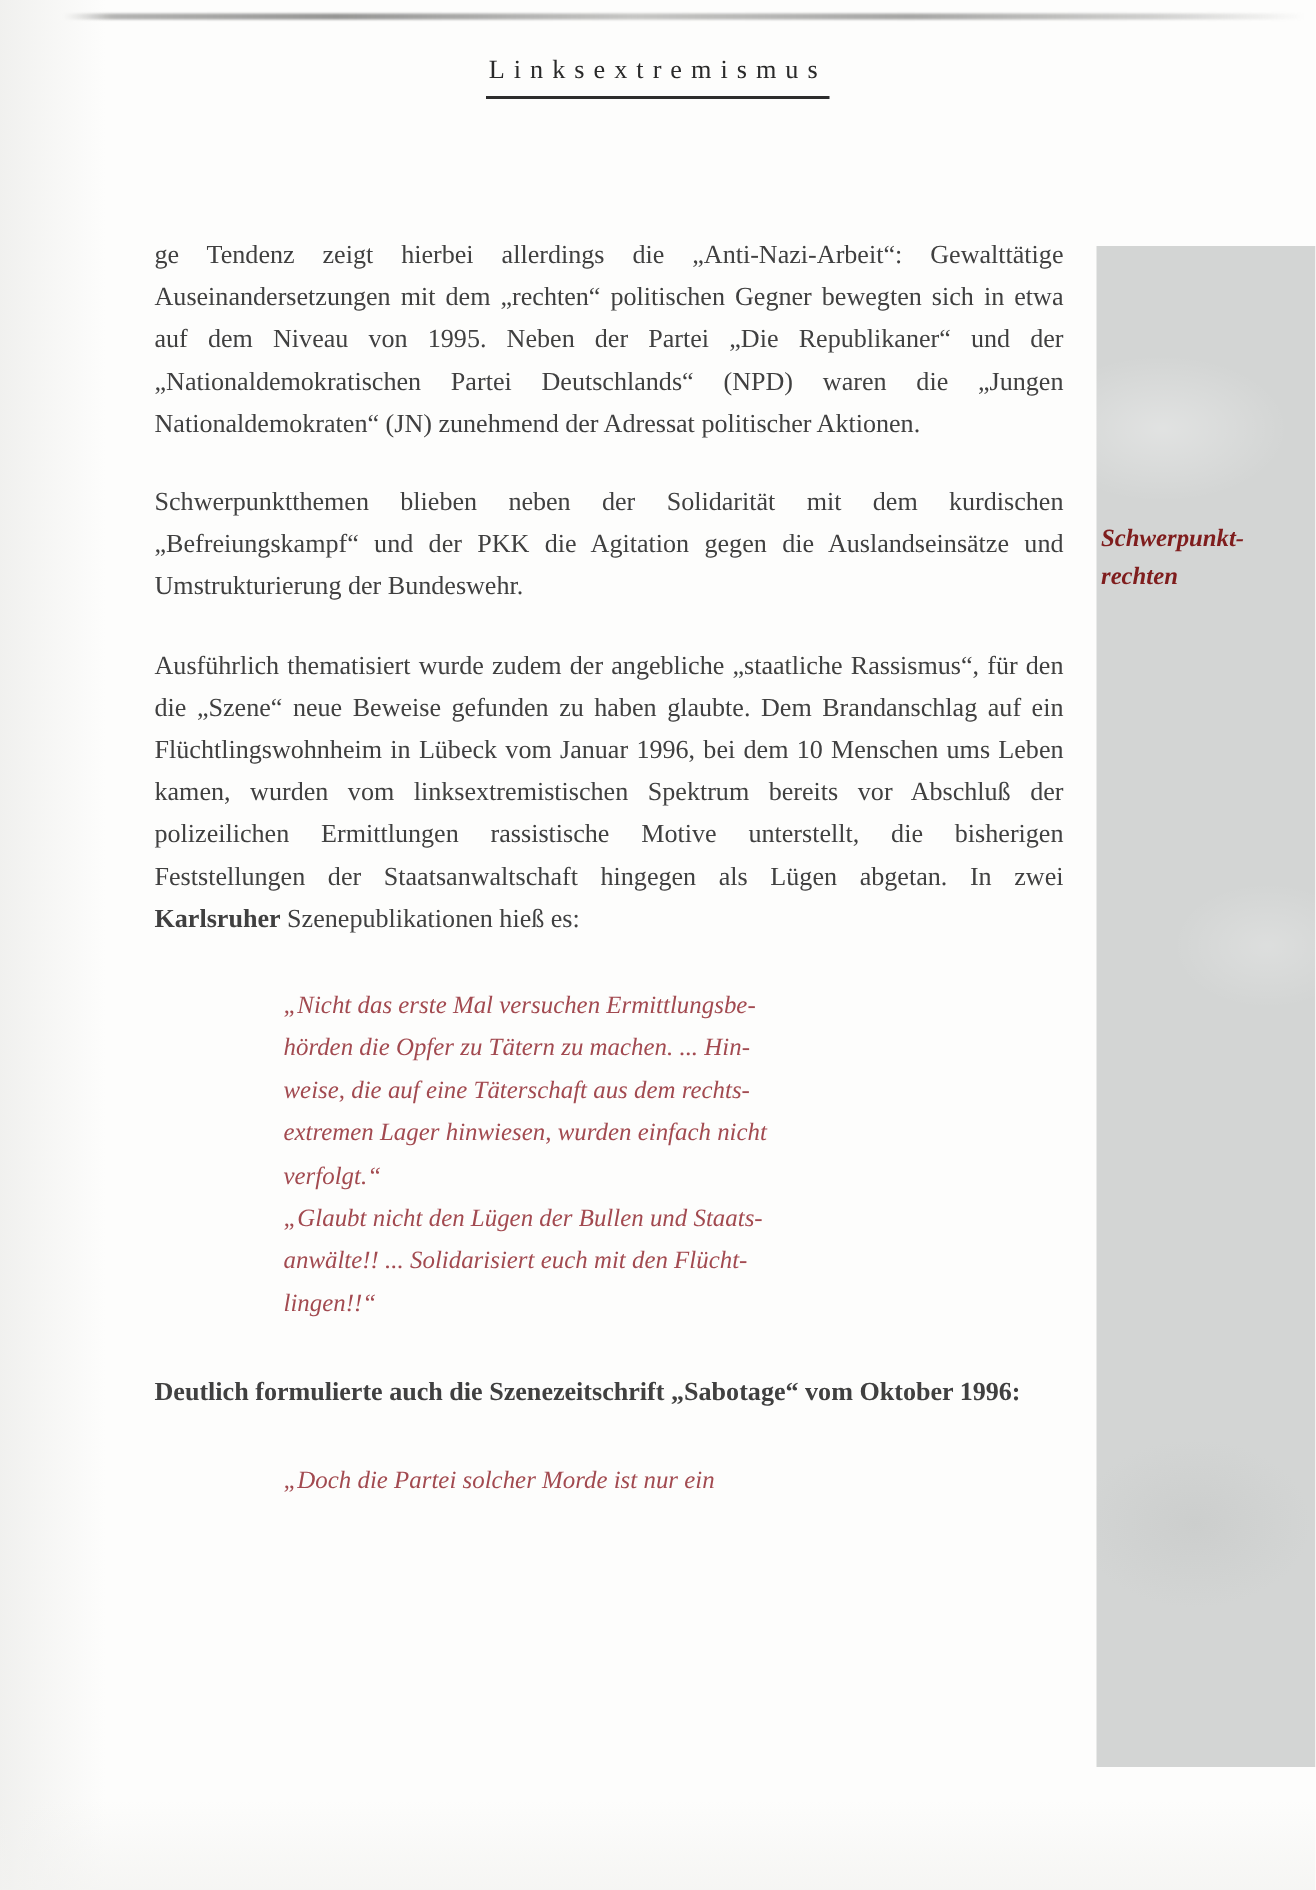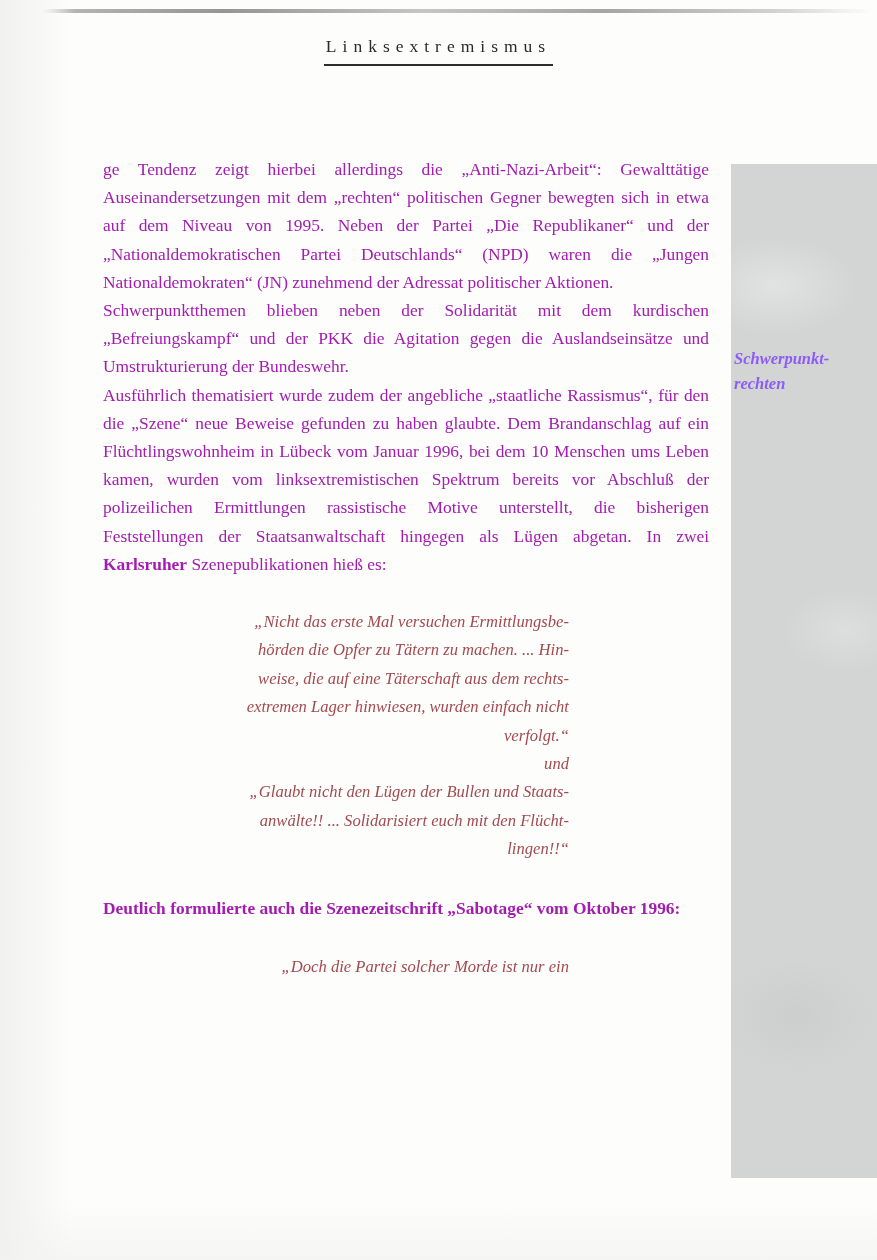--- a/index.html
+++ b/index.html
@@ -83,48 +83,47 @@
   }
   .margin-note {
     position: absolute;
     left: 734px;
     top: 347px;
     width: 140px;
     font-weight: bold;
     font-style: italic;
     font-size: 16.5px;
     line-height: 24.5px;
-    color: #8b5cf6;
+    color: #7f1d1d;
   }
   .margin-note-line { display: block; white-space: nowrap; }
 
   
   .body-column {
     position: absolute;
     left: 103px;
     top: 155px;
     width: 606px;
   }
   .para {
     font-size: 17.4px;
     line-height: 28.2px;
     text-align: justify;
     text-justify: inter-word;
     margin: 0;
-    color: #a21caf;
+    color: #404040;
   }
-  .para + .para { }
+  .para + .para { margin-top: 24px; }
   .para .bold { font-weight: bold; }
 
   
   .quote-block {
     margin-top: 30px;
-    margin-left: 44px;
+    margin-left: 86px;
     width: 422px;
-    text-align: right;
   }
   .quote-block.second { margin-top: 31px; }
   .quote-line {
     display: block;
     font-style: italic;
     font-size: 16.6px;
     line-height: 28.4px;
     color: #a24a50;
     white-space: nowrap;
   }
@@ -174,21 +173,20 @@
   <p class="para">Schwerpunktthemen blieben neben der Solidarität mit dem kurdischen „Befreiungskampf“ und der PKK die Agitation gegen die Auslandseinsätze und Umstrukturierung der Bundeswehr.</p>
 
   <p class="para"><span>Ausführlich thematisiert wurde zudem der angebliche „staatliche Rassismus“, für den die „Szene“ neue Beweise gefunden zu haben glaubte. Dem Brandanschlag auf ein Flüchtlingswohnheim in Lübeck vom Januar 1996, bei dem 10 Menschen ums Leben kamen, wurden vom linksextremistischen Spektrum bereits vor Abschluß der polizeilichen Ermittlungen rassistische Motive unterstellt, die bisherigen Feststellungen der Staatsanwaltschaft hingegen als Lügen abgetan. In zwei </span><span class="bold">Karlsruher</span><span> Szenepublikationen hieß es:</span></p>
 
   <div class="quote-block">
     <span class="quote-line">„Nicht das erste Mal versuchen Ermittlungsbe-</span>
     <span class="quote-line">hörden die Opfer zu Tätern zu machen. ... Hin-</span>
     <span class="quote-line">weise, die auf eine Täterschaft aus dem rechts-</span>
     <span class="quote-line">extremen Lager hinwiesen, wurden einfach nicht</span>
     <span class="quote-line">verfolgt.“</span>
-    <span class="quote-connector">und</span>
     <span class="quote-line">„Glaubt nicht den Lügen der Bullen und Staats-</span>
     <span class="quote-line">anwälte!! ... Solidarisiert euch mit den Flücht-</span>
     <span class="quote-line">lingen!!“</span>
   </div>
 
   <p class="para post-quote-para">Deutlich formulierte auch die Szenezeitschrift „Sabotage“ vom Oktober 1996:</p>
 
   <div class="quote-block second">
     <span class="quote-line">„Doch die Partei solcher Morde ist nur ein</span>
   </div>

